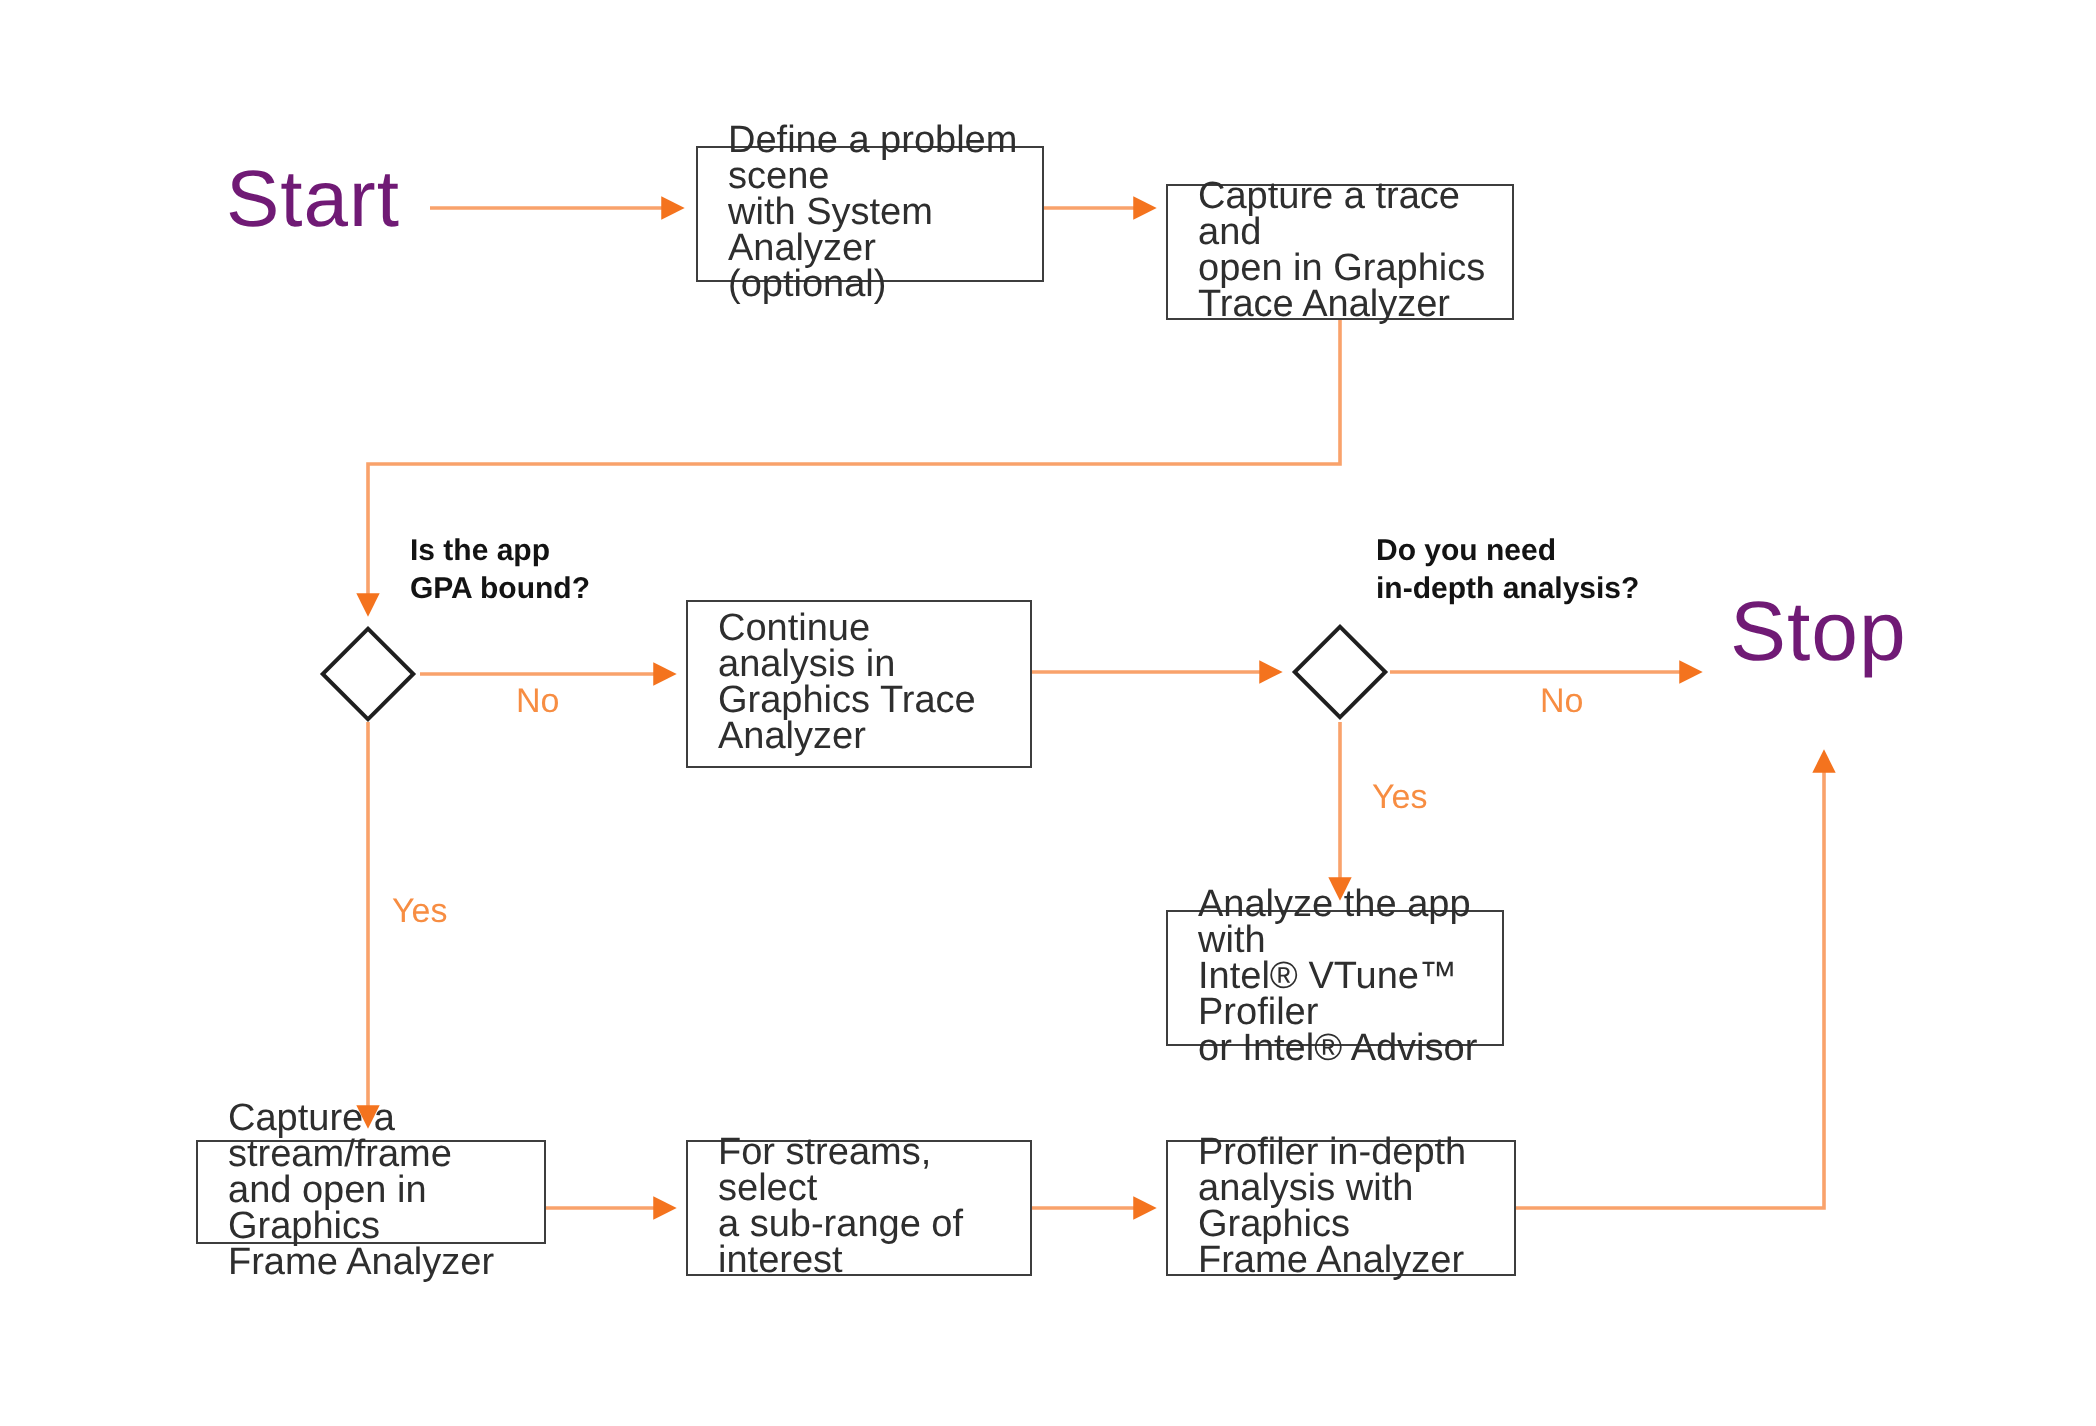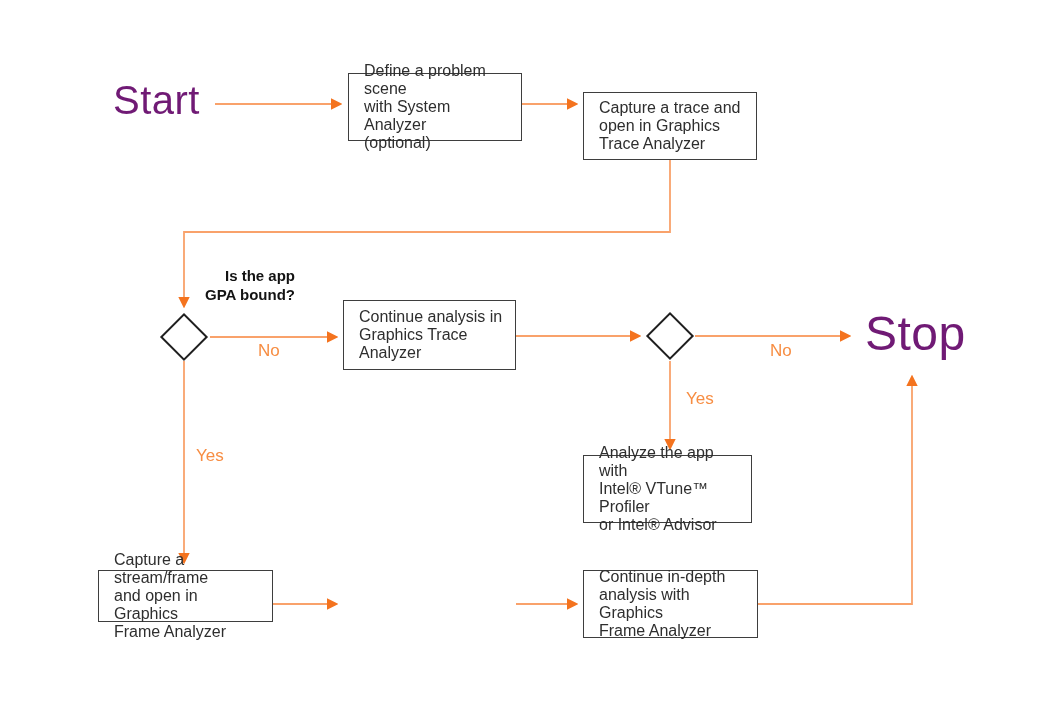--- a/index.html
+++ b/index.html
@@ -28,40 +28,39 @@
   }
   .flow-box {
     position: absolute;
     background: #ffffff;
     border: 1.6px solid #3E3E3E;
     display: flex;
     align-items: center;
     padding: 8px 10px 8px 15px;
   }
   .flow-box .box-text {
-    font-size: 16px;
+    font-size: 19px;
     line-height: 18px;
     color: #2E2E2E;
     white-space: pre-line;
   }
   .diamond {
     position: absolute;
     width: 34px; height: 34px;
     background: #ffffff;
     border: 2px solid #1F1F1F;
     transform: rotate(45deg);
   }
   .question {
     position: absolute;
     font-size: 15px;
     font-weight: bold;
     color: #131313;
     line-height: 19px;
     white-space: pre-line;
-    text-align: right;
   }
   .edge-label {
     position: absolute;
     font-size: 17px;
     color: #F78D42;
     white-space: nowrap;
   }
 </style>
 </head>
 <body>
@@ -83,57 +82,64 @@
       <path d="M695,336 H849" marker-end="url(#arr)"></path>
       <path d="M670,361 V448" marker-end="url(#arr)"></path>
       <path d="M184,361 V562" marker-end="url(#arr)"></path>
       <path d="M273,604 H336" marker-end="url(#arr)"></path>
       <path d="M516,604 H576" marker-end="url(#arr)"></path>
       <path d="M758,604 H912 V377" marker-end="url(#arr)"></path>
     </g>
   </svg>
 
   <div class="terminal" style="left:113px; top:80px;">Start</div>
-  <div class="terminal" style="left:865px; top:310px; font-size:48px;">Stop</div>
+  <div class="terminal" style="left:865px; top:295px; font-size:42px;">Stop</div>
 
   <div class="flow-box" style="left:348px; top:73px; width:174px; height:68px;">
     <span class="box-text">Define a problem scene
 with System Analyzer
 (optional)</span>
   </div>
   <div class="flow-box" style="left:583px; top:73px; width:174px; height:68px;margin-top:19px;">
     <span class="box-text">Capture a trace and
 open in Graphics
 Trace Analyzer</span>
   </div>
-  <div class="flow-box" style="left:343px; top:300px; width:173px; height:70px;">
+  <div class="flow-box" style="left:343px; top:300px; width:173px; height:84px;">
     <span class="box-text">Continue analysis in
 Graphics Trace
 Analyzer</span>
   </div>
   <div class="flow-box" style="left:583px; top:455px; width:169px; height:68px;">
     <span class="box-text">Analyze the app with
 Intel® VTune™ Profiler
 or Intel® Advisor</span>
   </div>
   <div class="flow-box" style="left:98px; top:570px; width:175px; height:52px;">
     <span class="box-text">Capture a stream/frame
 and open in Graphics
 Frame Analyzer</span>
   </div>
+  <div class="flow-box" style="left:343px; top:570px; width:173px; height:68px;">
+    <span class="box-text">For streams, select
+a sub-range of
+interest</span>
+  </div>
   <div class="flow-box" style="left:583px; top:570px; width:175px; height:68px;">
-    <span class="box-text">Continue in-depth
+    <span class="box-text">Profiler in-depth
 analysis with Graphics
 Frame Analyzer</span>
   </div>
 
   <div class="diamond" style="left:167px; top:320px;"></div>
   <div class="diamond" style="left:653px; top:319px;"></div>
 
   <div class="question" style="left:205px; top:266px;">Is the app
 GPA bound?</div>
+  <div class="question" style="left:688px; top:266px;">Do you need
+in-depth analysis?</div>
 
   <div class="edge-label" style="left:258px; top:341px;">No</div>
   <div class="edge-label" style="left:196px; top:446px;">Yes</div>
   <div class="edge-label" style="left:770px; top:341px;">No</div>
   <div class="edge-label" style="left:686px; top:389px;">Yes</div>
 
 </div>
 
 </body></html>

